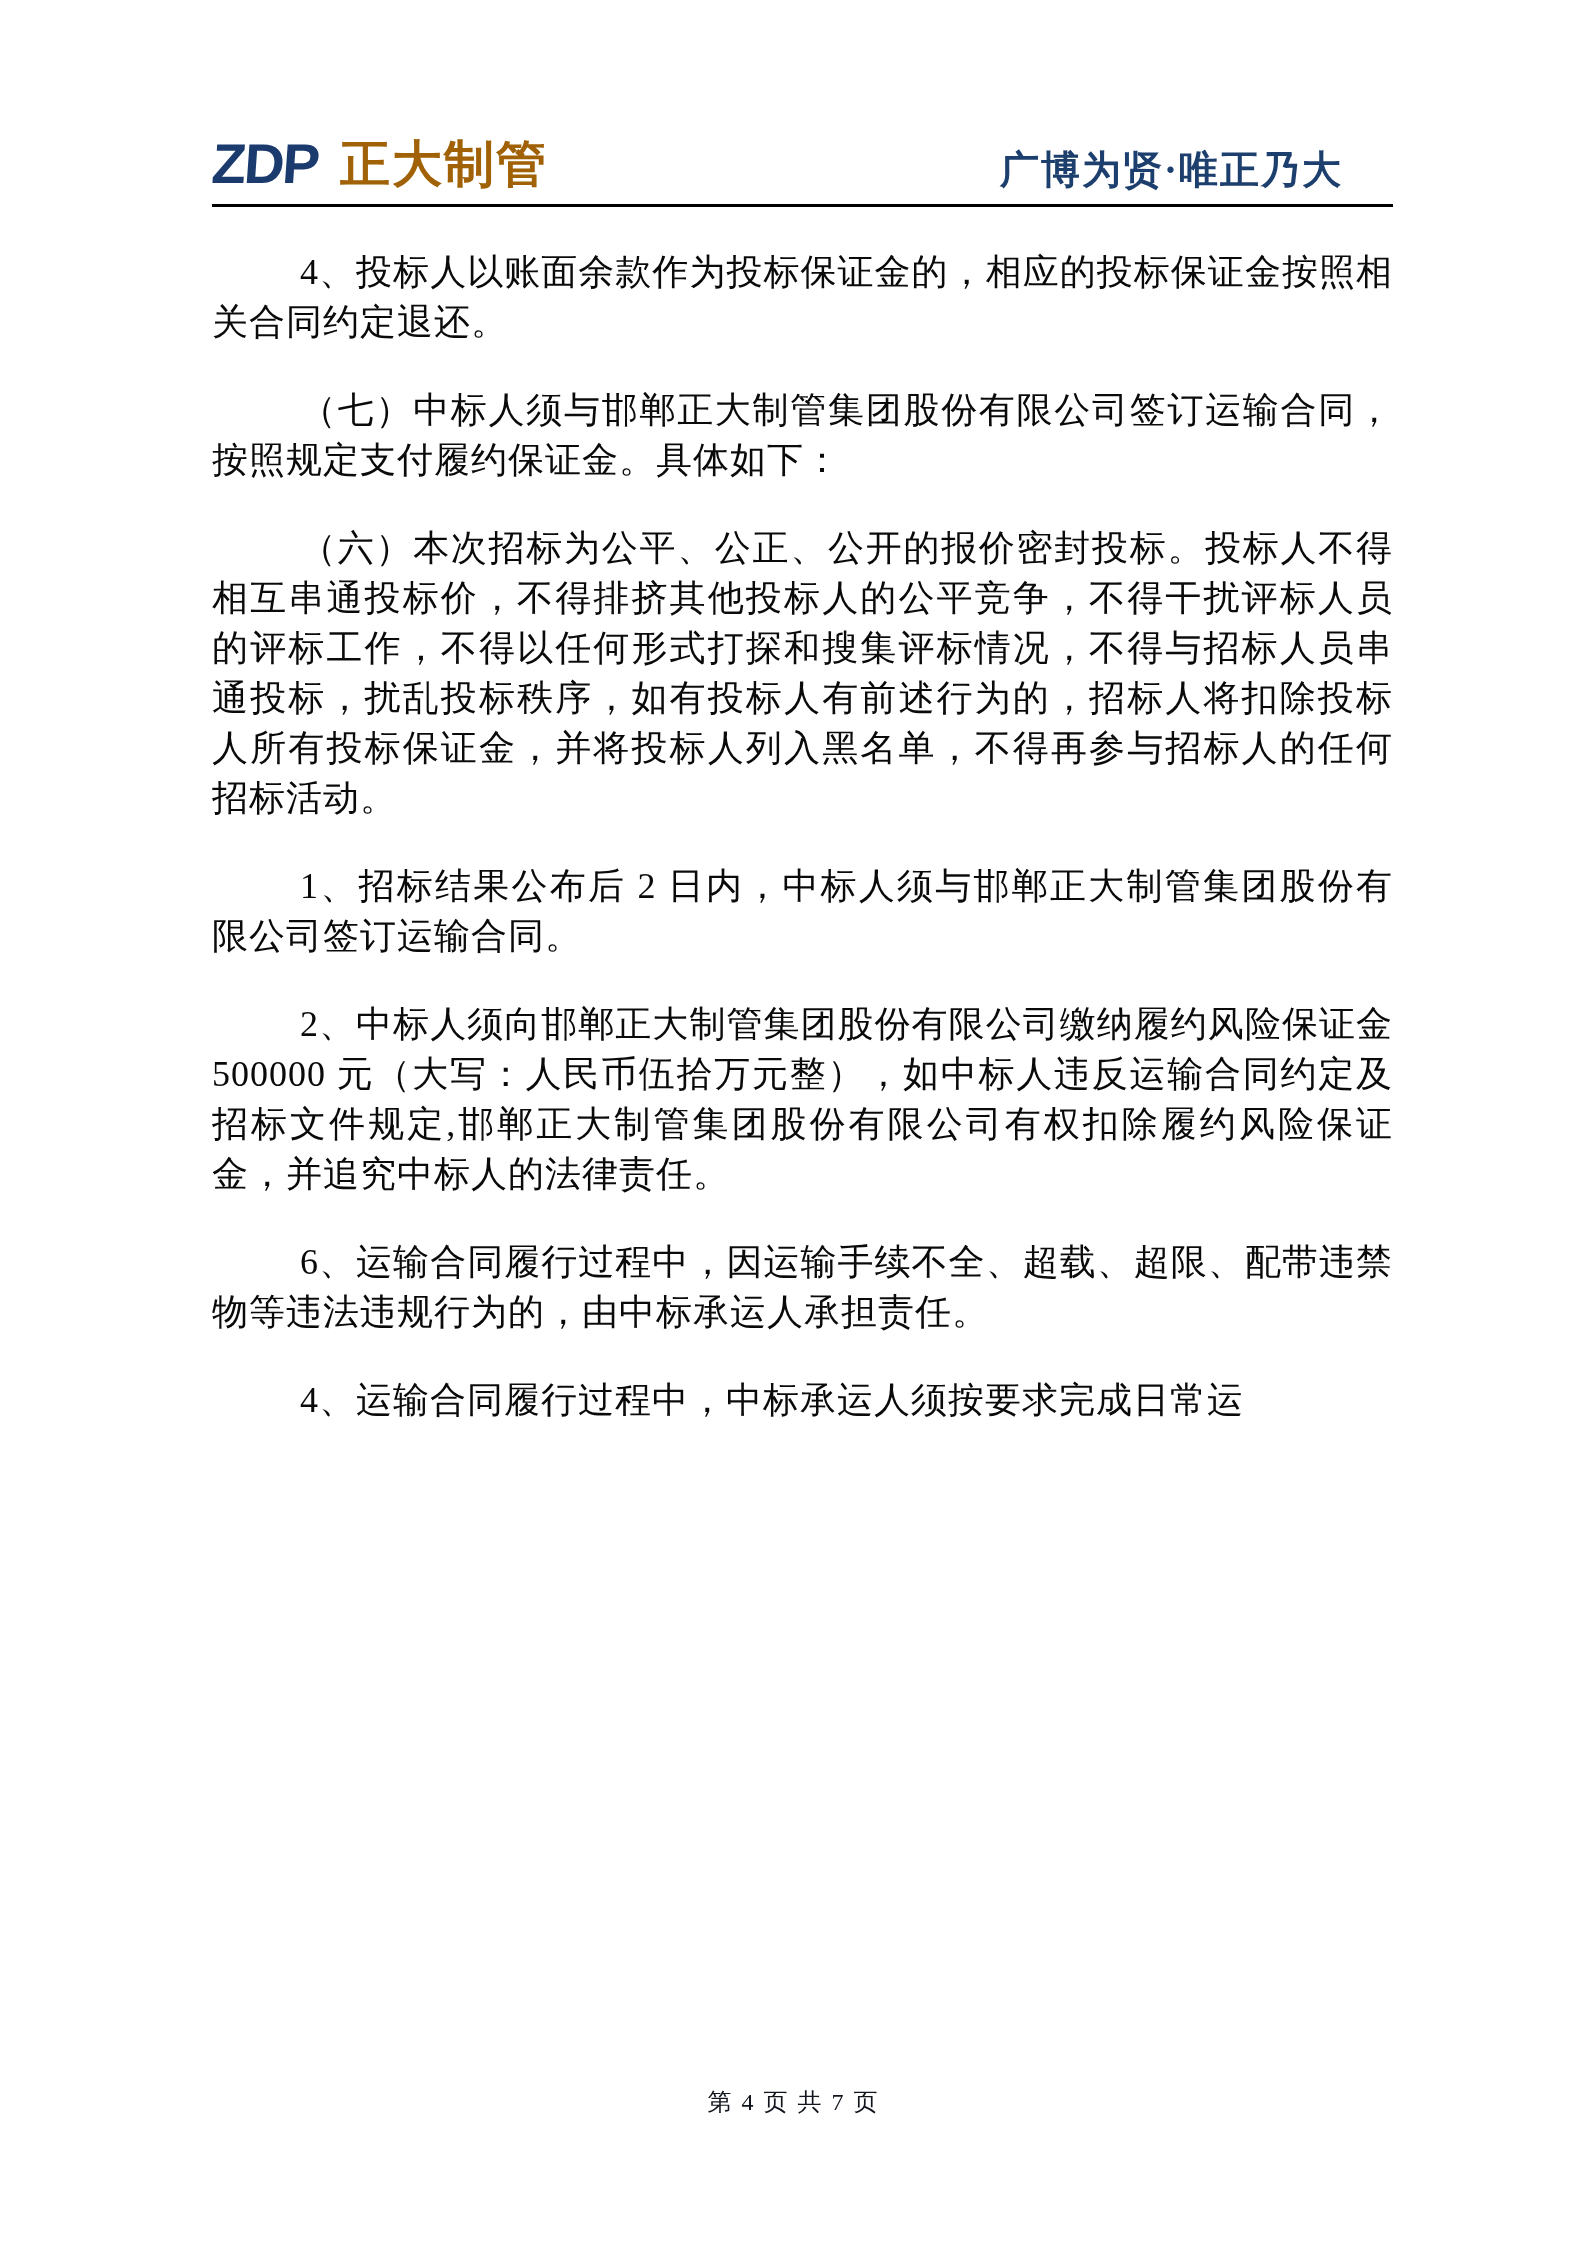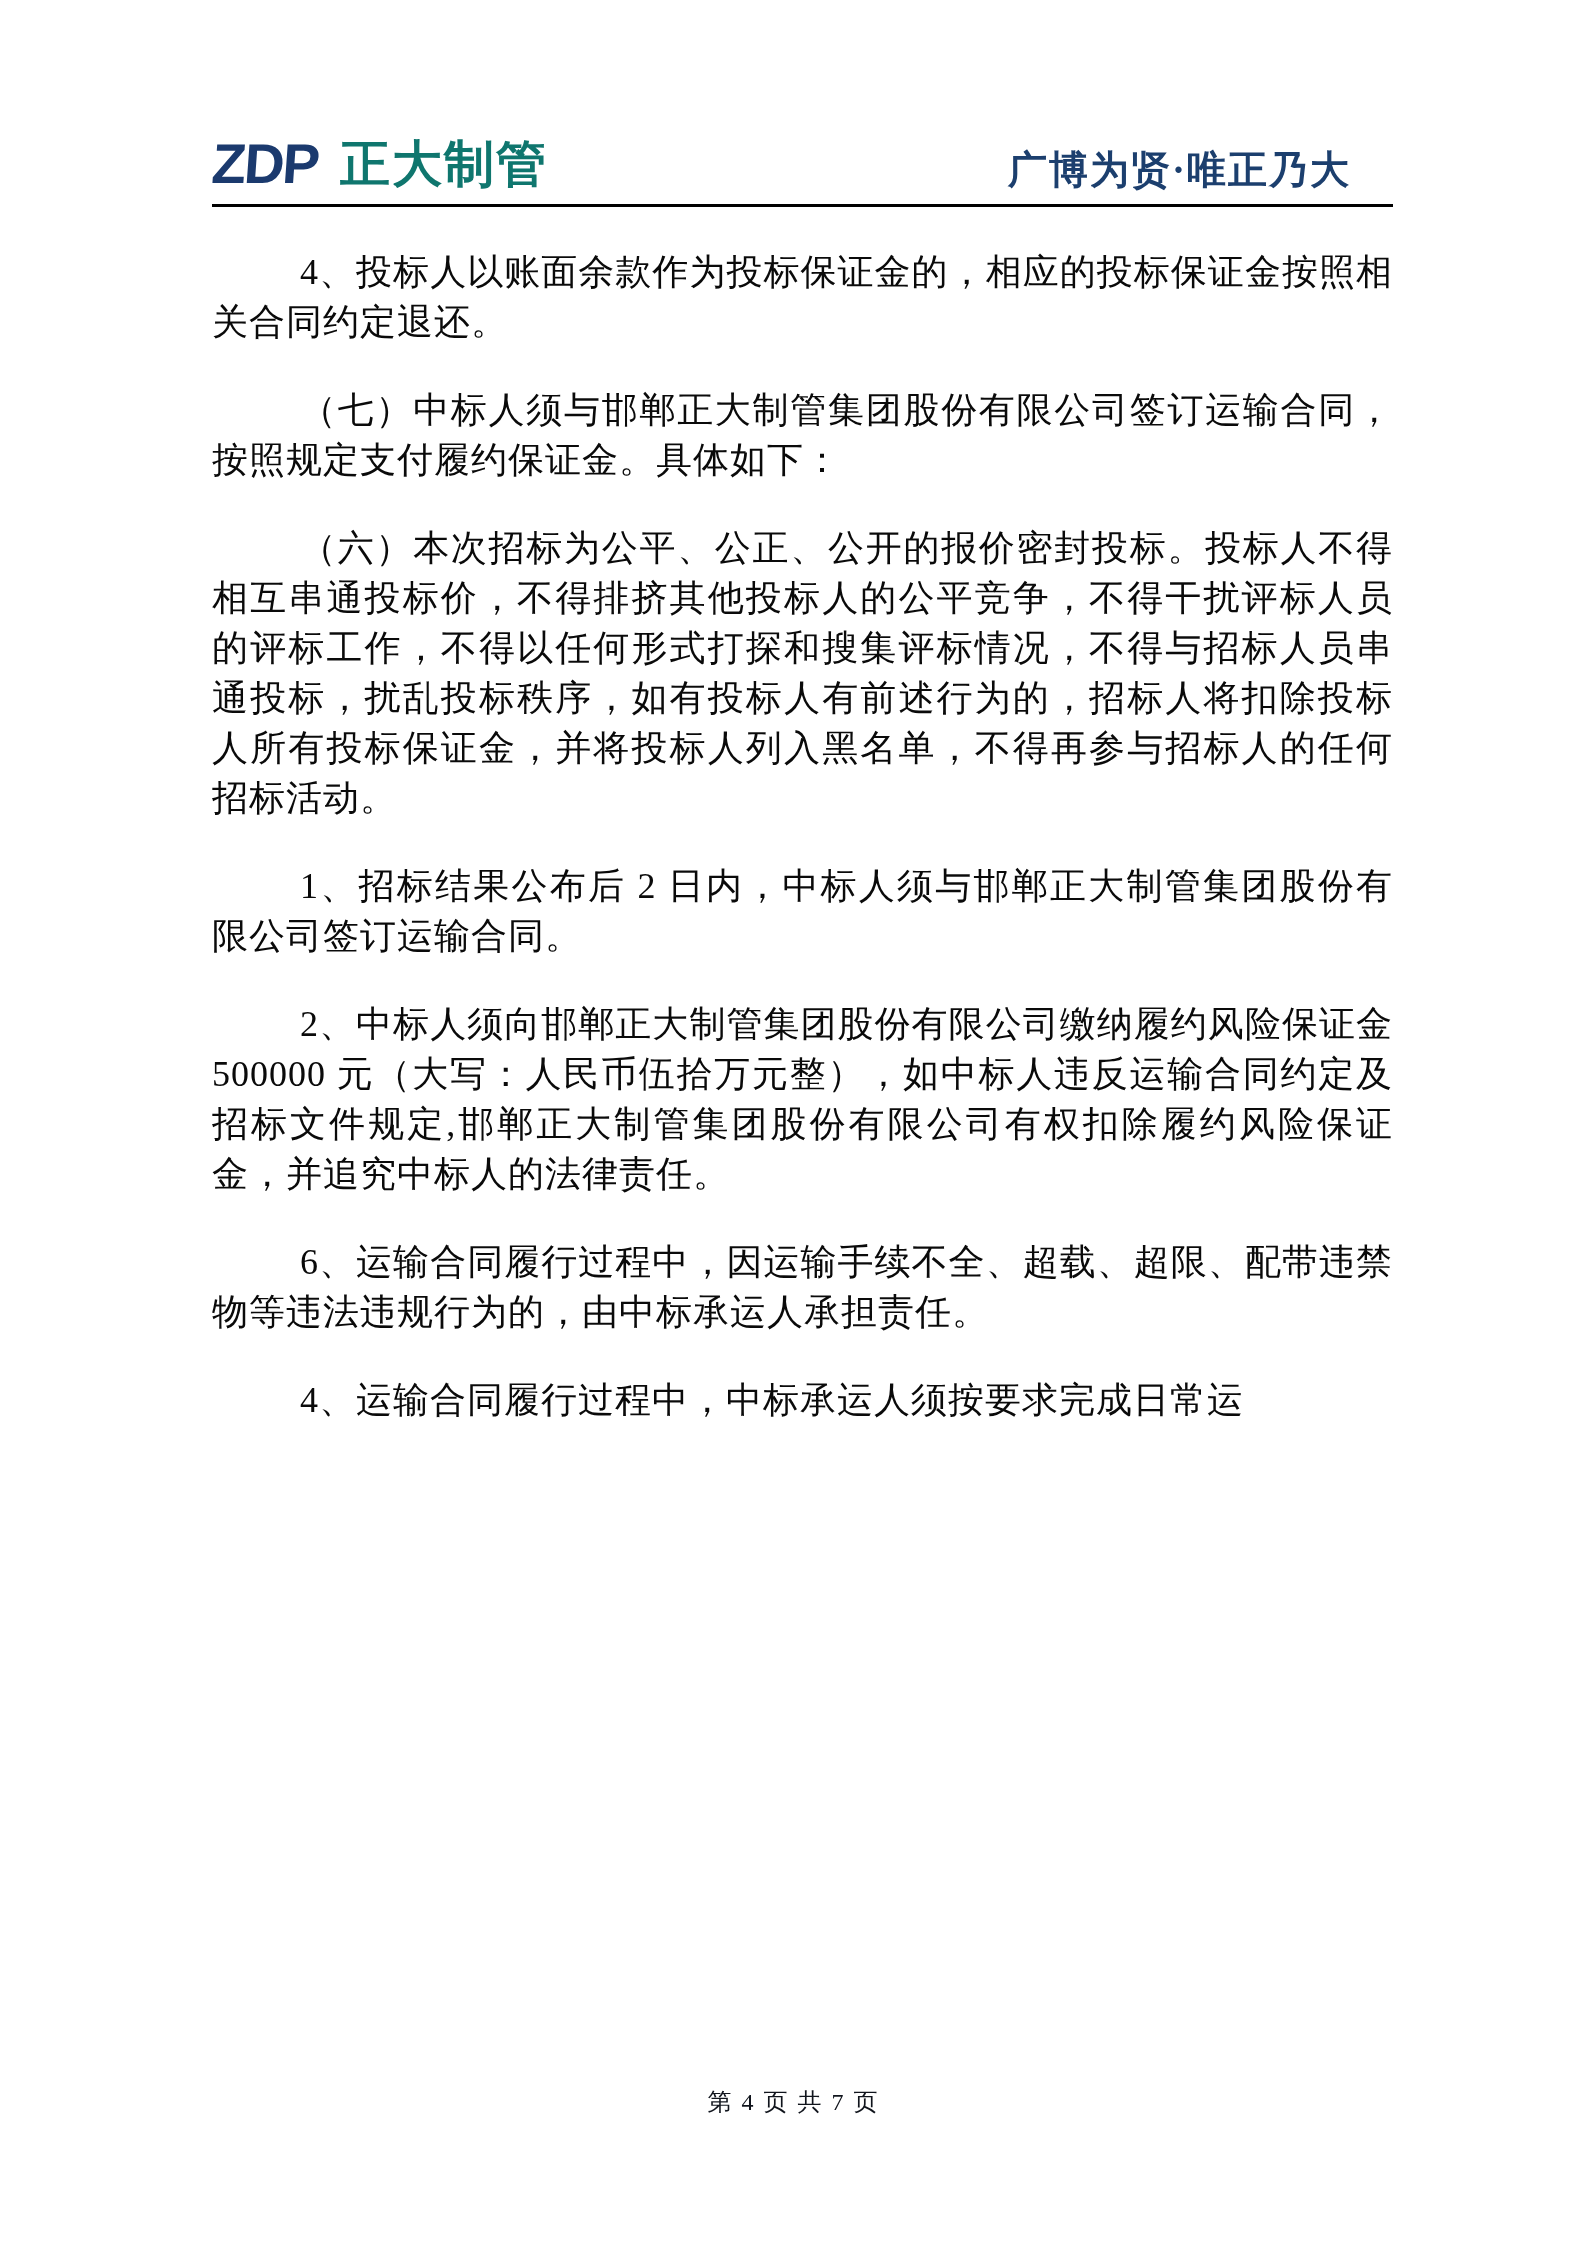--- a/index.html
+++ b/index.html
@@ -34,38 +34,37 @@
     line-height: 52px;
     letter-spacing: -2px;
     color: #1b3a6e;
     transform: skewX(-4deg);
   }
   .logo-name {
     font-family: "Liberation Sans", "DejaVu Sans", sans-serif;
     font-weight: bold;
     font-size: 50px;
     line-height: 52px;
-    color: #0f766e;
+    color: #a16207;
     margin-left: 22px;
     letter-spacing: 2px;
   }
   .header-slogan {
     position: absolute;
     top: 148px;
     left: 1000px;
     width: 324px;
     text-align: right;
     font-family: "Liberation Serif", "DejaVu Serif", serif;
     font-weight: bold;
     font-size: 39px;
     line-height: 44px;
     color: #1c3f6e;
     letter-spacing: 2px;
     white-space: nowrap;
-    margin-left: 8px;
   }
   .header-rule {
     position: absolute;
     left: 212px;
     top: 204px;
     width: 1181px;
     height: 3px;
     background: #000000;
   }
 

